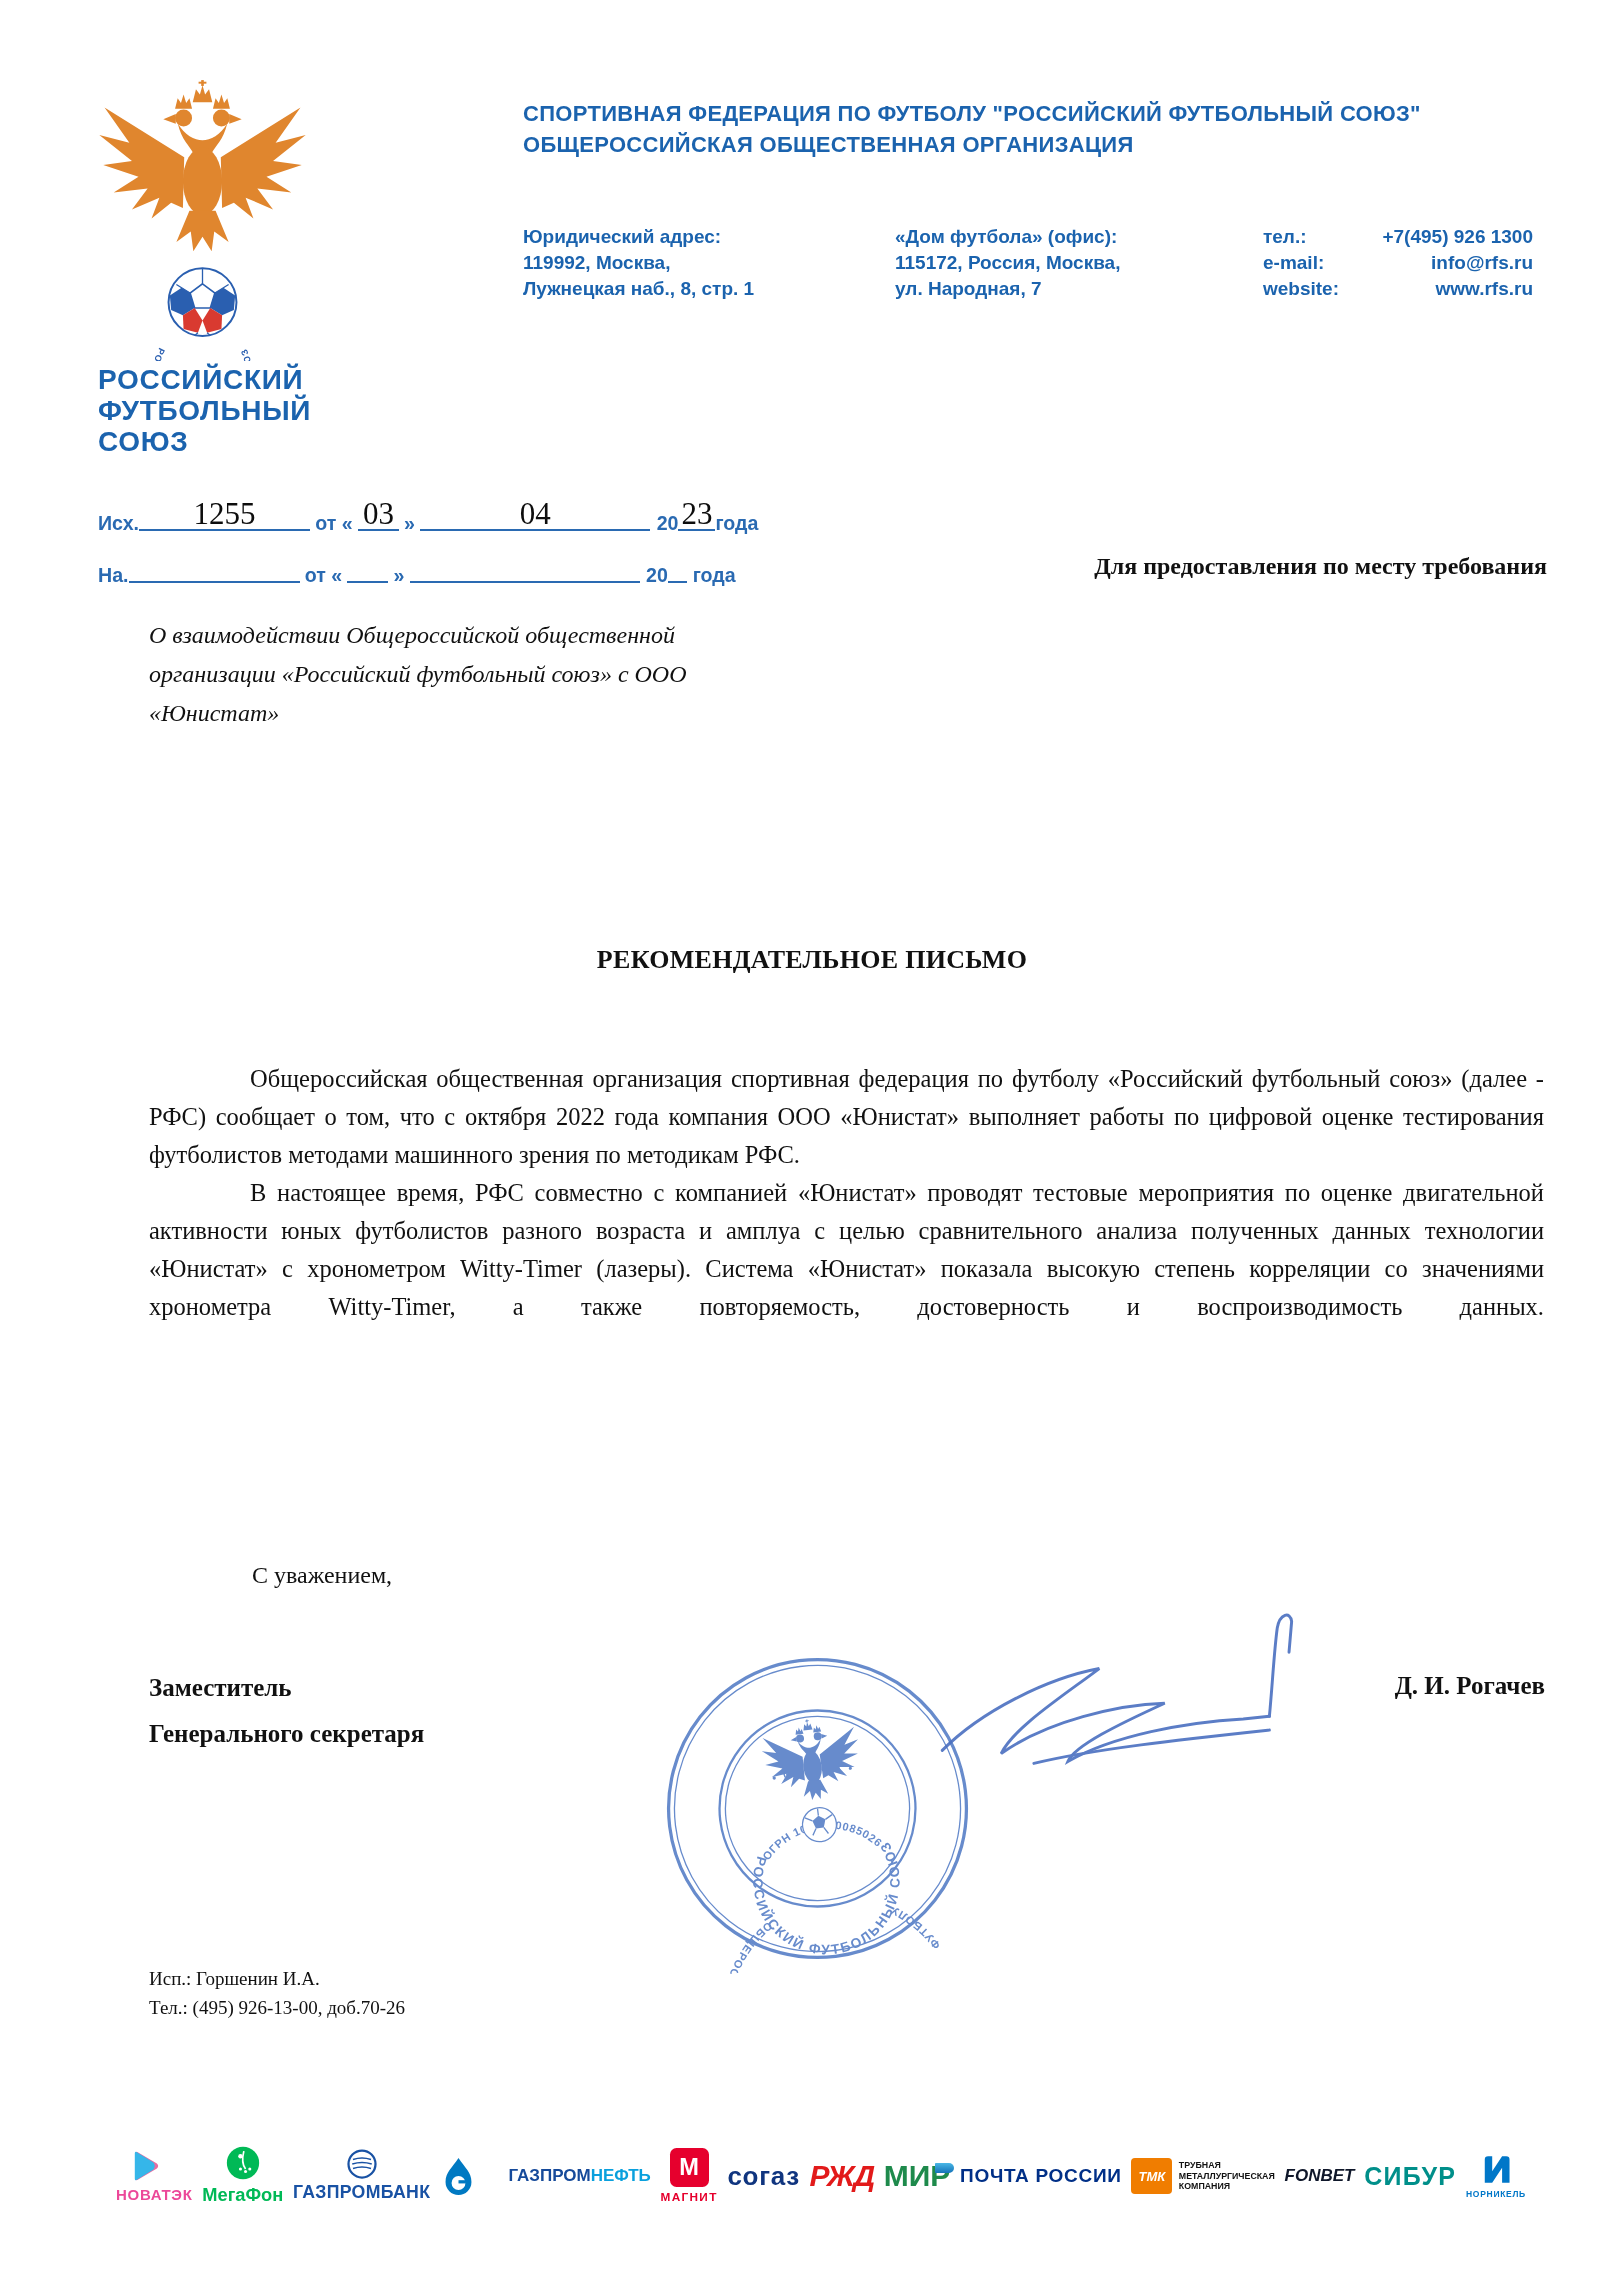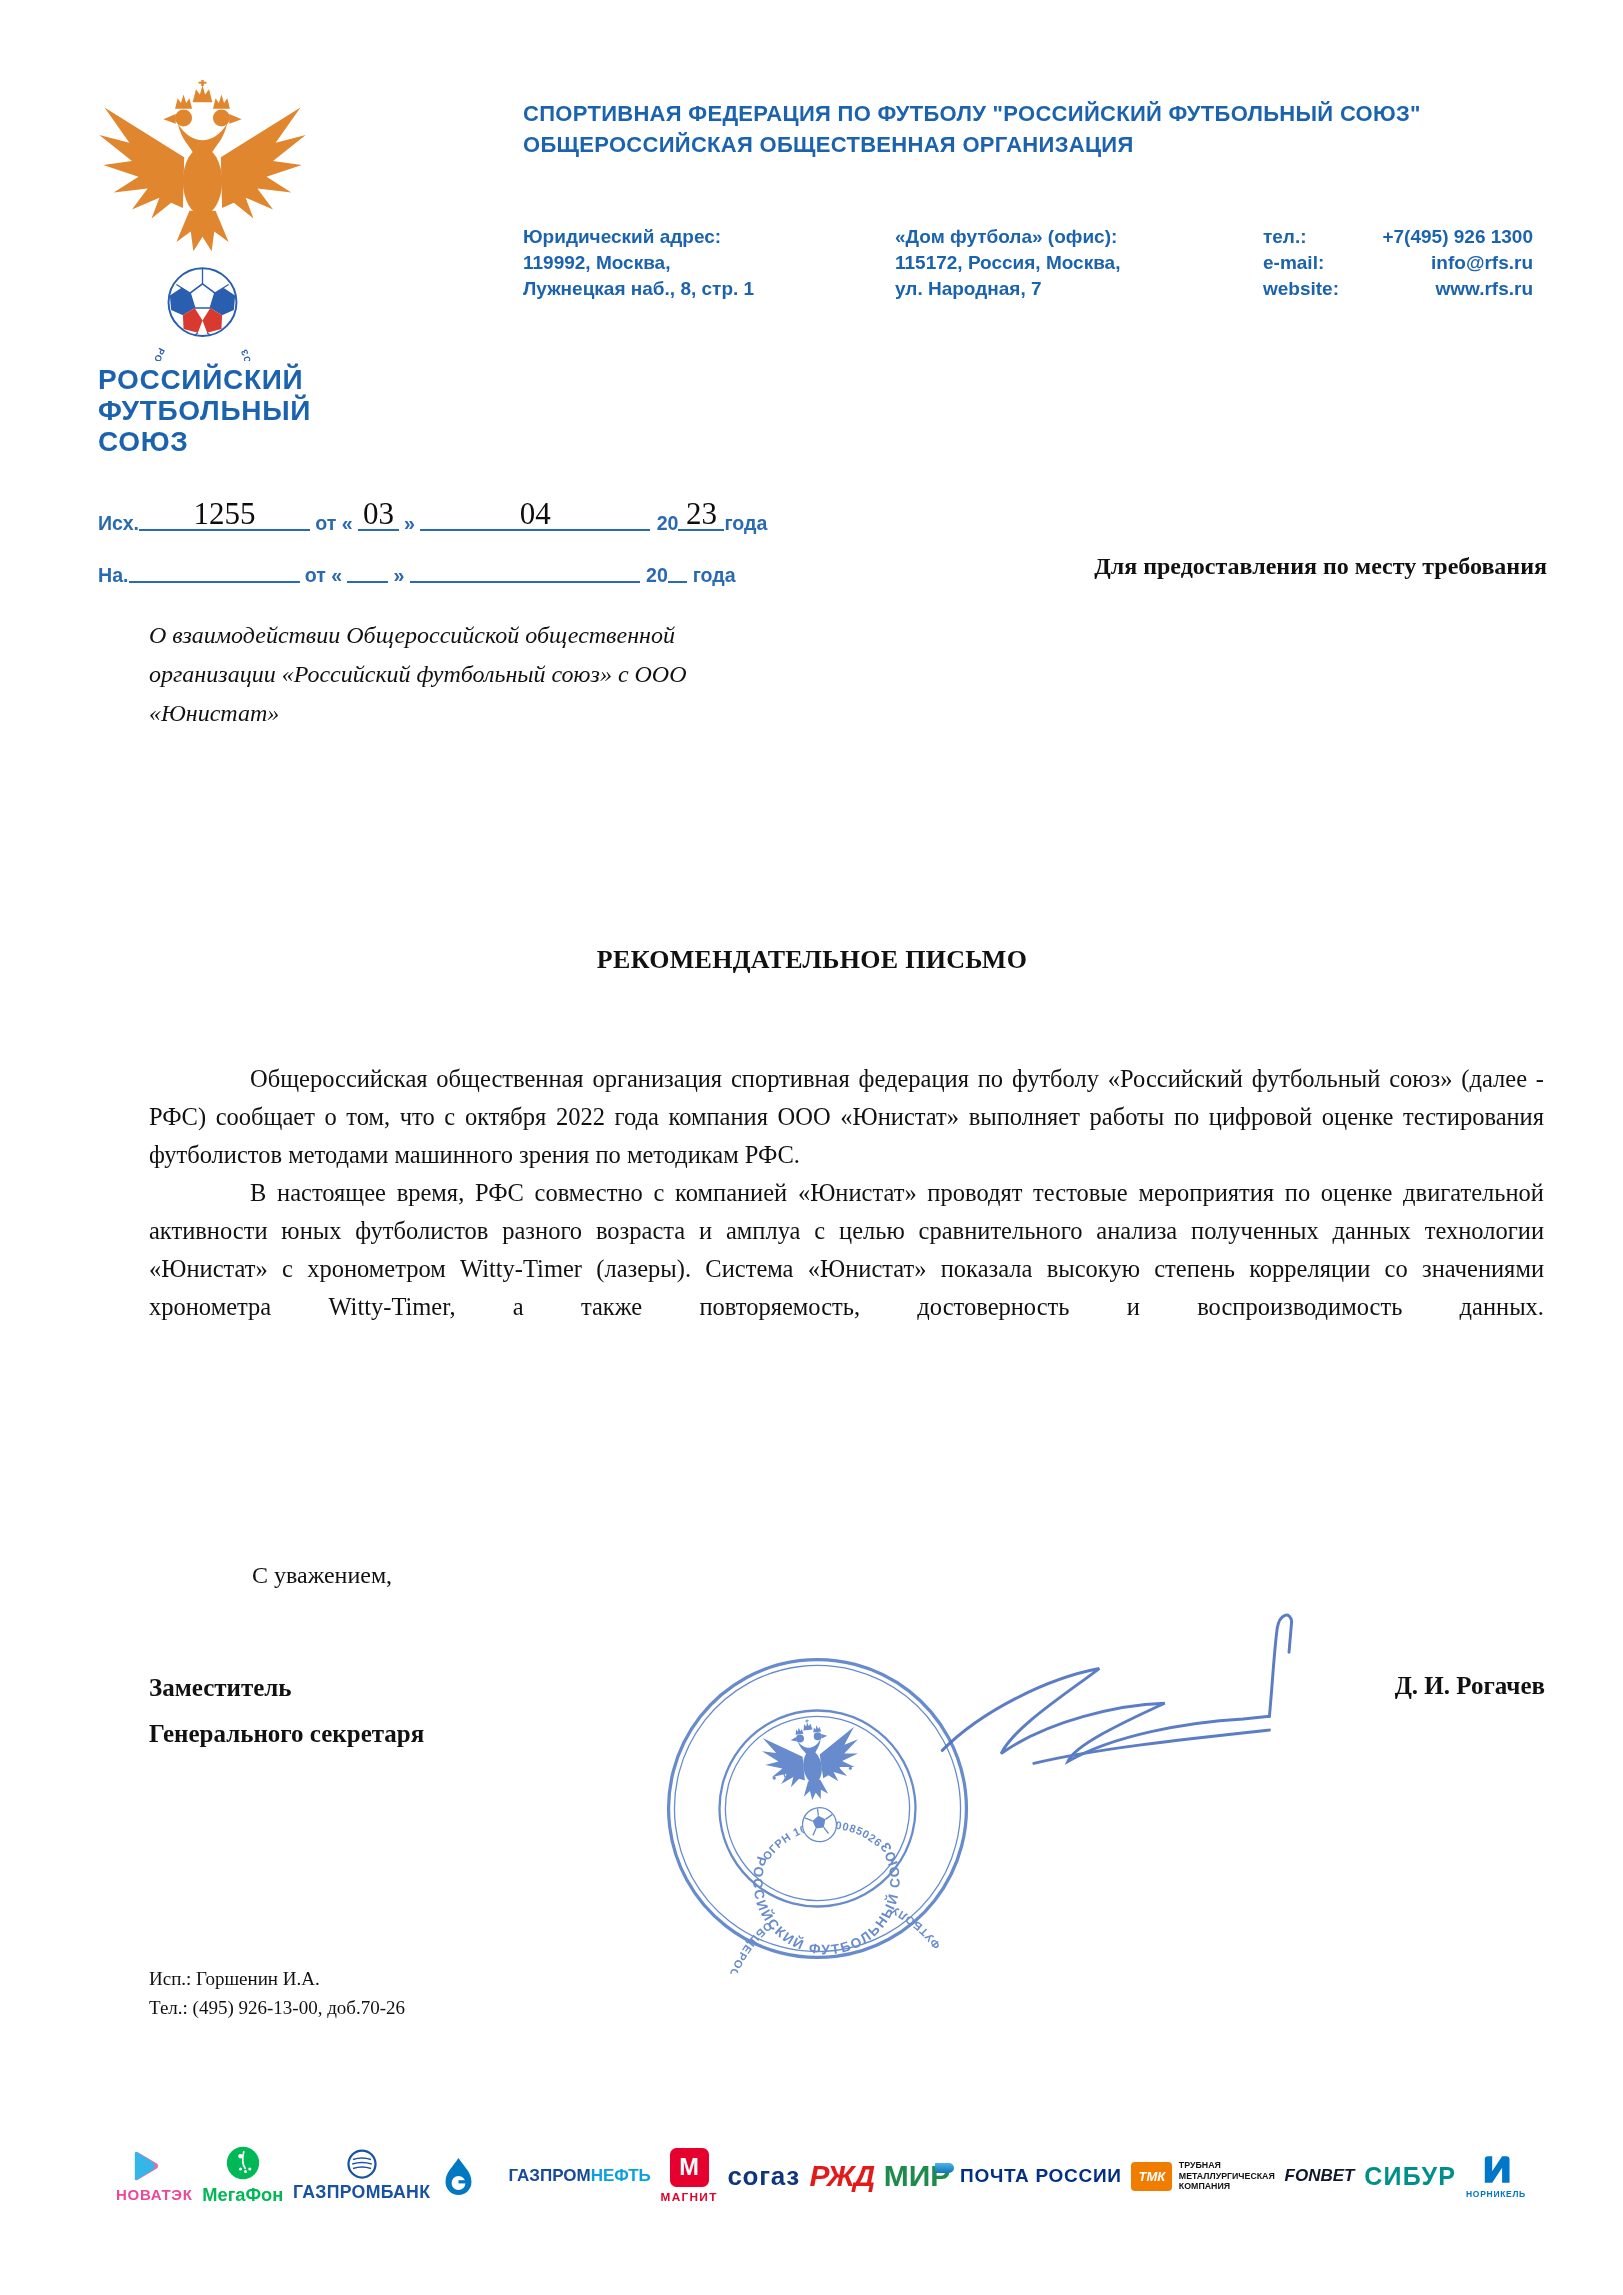--- a/index.html
+++ b/index.html
@@ -46,21 +46,21 @@
   .gpn-wm2{font-size:17px;color:#0aa0dd;font-weight:bold;}
   .magnit-icon{width:39px;height:39px;background:#e6002d;border-radius:6.5px;display:flex;
                align-items:center;justify-content:center;color:#fff;font-weight:900;font-size:23.6px;}
   .magnit-wm{font-size:11.8px;color:#e6002d;letter-spacing:1.3px;}
   .sogaz-wm{font-size:26px;color:#10357f;font-weight:900;letter-spacing:0.7px;text-transform:lowercase;}
   .rzd-wm{font-size:30px;color:#e21a1a;font-weight:900;font-style:italic;letter-spacing:-1.3px;}
   .mir-wm{font-size:30px;color:#1e8a4c;font-weight:900;position:relative;}
   .mir-wing{position:absolute;top:3.9px;right:-3.9px;width:19.6px;height:9.8px;
             background:linear-gradient(#49b7e6,#1472b8);border-radius:1.3px 9.2px 9.2px 1.3px;}
   .pochta-wm{font-size:19px;color:#002f87;font-weight:800;letter-spacing:0.7px;}
-  .tmk-icon{width:41px;height:29px;background:#f07d00;border-radius:3.9px;display:flex;align-items:center;
+  .tmk-icon{width:41px;height:36px;background:#f07d00;border-radius:3.9px;display:flex;align-items:center;
             justify-content:center;color:#fff;font-weight:900;font-style:italic;font-size:13px;}
   .tmk-lines{font-size:8.8px;font-weight:800;color:#111;line-height:10.5px;text-align:left;}
   .fonbet-wm{font-size:17px;color:#0f172a;font-weight:900;font-style:italic;}
   .sibur-wm{font-size:25px;color:#008f8a;font-weight:900;letter-spacing:1.3px;}
   .nornik-wm{font-size:8.5px;color:#0077c8;font-weight:800;letter-spacing:0.7px;}
 </style>
 </head>
 <body>
 
 <svg width="0" height="0" style="position:absolute" aria-hidden="true">
@@ -148,21 +148,21 @@
     </span>
     <span class="ref-sep">от «</span>
     <span class="bl" style="width:41px">
       <span class="fill">03</span>
     </span>
     <span class="ref-sep">»</span>
     <span class="bl" style="width:230px">
       <span class="fill">04</span>
     </span>
     <span style="margin-left:6.5px">20</span>
-    <span class="bl" style="width:46px">
+    <span class="bl" style="width:37px">
       <span class="fill">23</span>
     </span>
     <span>года</span>
   </div>
 
   <div class="ref-line" style="top:564px">
     <span>На.</span>
     <span class="bl" style="width:171px"></span>
     <span class="ref-sep">от «</span>
     <span class="bl" style="width:41px"></span>

